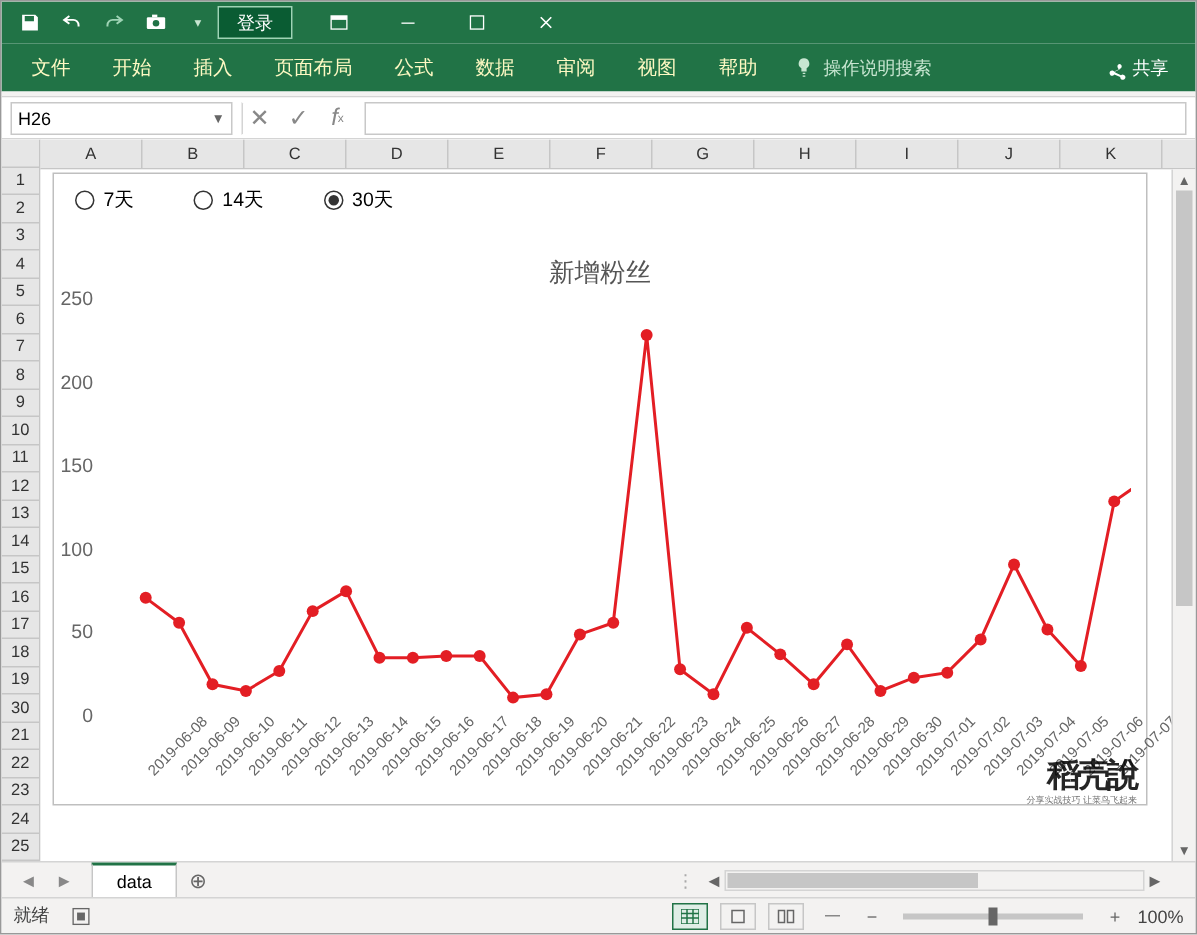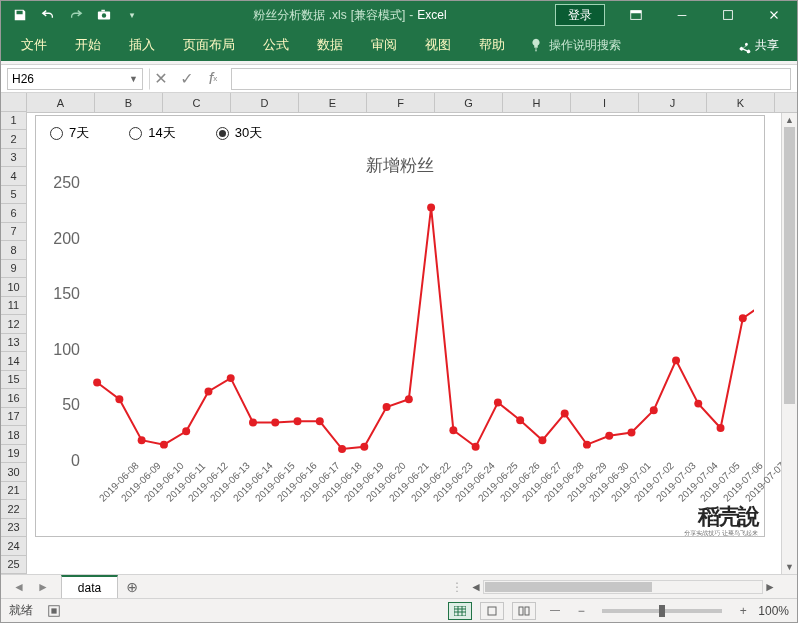--- a/index.html
+++ b/index.html
@@ -22,21 +22,21 @@
 .ribbon-tab { color: #fef9c3; font-size: 13px; padding: 0 14px; height: 32px; display: flex; align-items: center; cursor: pointer; }
 .ribbon-spacer { flex: 1; }
 .tell-me { display: flex; align-items: center; gap: 6px; color: #c8e6d1; font-size: 12px; padding: 0 10px; }
 .share-btn { color: #fff; font-size: 12px; padding: 0 12px; display: flex; align-items: flex-end; gap: 4px; cursor: pointer; }
 
 
 .ribbon-divider { height: 4px; background: #f3f2f1; border-bottom: 1px solid #d4d4d4; }
 
 
 .formula-bar { height: 28px; display: flex; align-items: center; border-bottom: 1px solid #d4d4d4; background: #fff; padding: 4px 6px; gap: 6px; }
-.name-box { width: 136px; height: 22px; border: 1px solid #c8c8c8; display: flex; align-items: center; padding: 0 4px; font-size: 12px; justify-content: space-between; }
+.name-box { width: 148px; height: 22px; border: 1px solid #c8c8c8; display: flex; align-items: center; padding: 0 4px; font-size: 12px; justify-content: space-between; }
 .name-box .dd { color: #666; font-size: 9px; }
 .fb-btns { display: flex; align-items: center; gap: 2px; }
 .fb-btn { width: 24px; height: 22px; display: flex; align-items: center; justify-content: center; color: #888; cursor: pointer; border: 1px solid transparent; }
 .fb-btn.sep { border-left: 1px solid #d4d4d4; }
 .fx-input { flex: 1; height: 22px; border: 1px solid #c8c8c8; }
 
 
 .grid-area { flex: 1; display: flex; position: relative; overflow: hidden; background: #fff; }
 .row-hdrs { width: 26px; background: #e6e6e6; border-right: 1px solid #c6c6c6; display: flex; flex-direction: column; }
 .corner { height: 20px; border-bottom: 1px solid #c6c6c6; background: #e6e6e6; }
@@ -45,24 +45,24 @@
 .col-hdr { width: 68px; border-right: 1px solid #c6c6c6; display: flex; align-items: center; justify-content: center; font-size: 11px; color: #333; }
 .grid-main { flex: 1; display: flex; flex-direction: column; position: relative; }
 .cells { flex: 1; position: relative; background: #fff; }
 
 
 .chart-obj { position: absolute; left: 8px; top: 2px; width: 730px; height: 422px; background: #fff; border: 1px solid #bfbfbf; }
 .chart-opts { display: flex; align-items: center; gap: 40px; padding: 8px 14px; font-size: 13px; }
 .radio-opt { display: flex; align-items: center; gap: 6px; cursor: pointer; }
 .radio-dot { width: 13px; height: 13px; border: 1px solid #333; border-radius: 50%; display: flex; align-items: center; justify-content: center; }
 .radio-dot.on::after { content: ''; width: 7px; height: 7px; border-radius: 50%; background: #333; }
-.chart-title { text-align: center; font-size: 17px; color: #555; margin: 4px 0 6px; }
+.chart-title { text-align: center; font-size: 17px; color: #555; margin: 20px 0 6px; }
 .chart-plot { position: relative; height: 330px; padding-left: 50px; padding-right: 10px; padding-bottom: 52px; }
 .yaxis { position: absolute; left: 0; top: 0; bottom: 52px; width: 48px; }
-.ytick { position: absolute; right: 4px; font-size: 16px; color: #666; transform: translateY(-50%); }
+.ytick { position: absolute; right: 22px; font-size: 13px; color: #666; transform: translateY(-50%); }
 .plot-canvas { position: absolute; left: 50px; right: 10px; top: 0; bottom: 52px; }
 .xaxis { position: absolute; left: 50px; right: 10px; bottom: 0; height: 52px; }
 .xtick { position: absolute; bottom: 6px; font-size: 10px; color: #666; transform: rotate(-45deg); transform-origin: left top; white-space: nowrap; }
 .watermark { position: absolute; right: 6px; bottom: 4px; font-size: 22px; font-weight: bold; color: #000000; font-family: "KaiTi", serif; opacity: 0.85; letter-spacing: -2px; }
 .watermark-sub { position: absolute; right: 6px; bottom: -2px; font-size: 6px; color: #333; opacity:.7; }
 
 
 .sheet-tabs { height: 24px; background: #f3f2f1; border-top: 1px solid #d4d4d4; display: flex; align-items: center; font-size: 12px; }
 .sheet-nav { display: flex; align-items: center; gap: 4px; padding: 0 8px; color: #888; }
 .sheet-nav-btn { cursor: pointer; padding: 0 4px; }
@@ -109,26 +109,20 @@
         </svg>
       </div>
     <div class="qat-btn">
         <svg class="ic" viewBox="0 0 16 16">
           <rect x="1" y="4" width="14" height="9" rx="1" fill="#fff"></rect>
           <circle cx="8" cy="8.5" r="2.5" fill="#217346"></circle>
           <rect x="5" y="2" width="4" height="2" fill="#fff"></rect>
         </svg>
       </div>
     <div class="qat-btn" style="color:#c8e6d1;font-size:9px;">▾</div>
-  </div>
-  <div class="title-center">
-    <span class="title-name">粉丝分析数据 .xls</span>
-    <span class="title-mode">[兼容模式]</span>
-    <span class="title-mode">-</span>
-    <span class="title-app">Excel</span>
   </div>
   <div class="win-ctrls">
     <div class="login-btn">
         <span>登录</span>
       </div>
     <div class="win-btn">
         <svg class="ic" viewBox="0 0 16 16">
           <rect x="2" y="3" width="12" height="10" fill="none" stroke="#fff"></rect>
           <rect x="2" y="3" width="12" height="3" fill="#fff"></rect>
         </svg>

